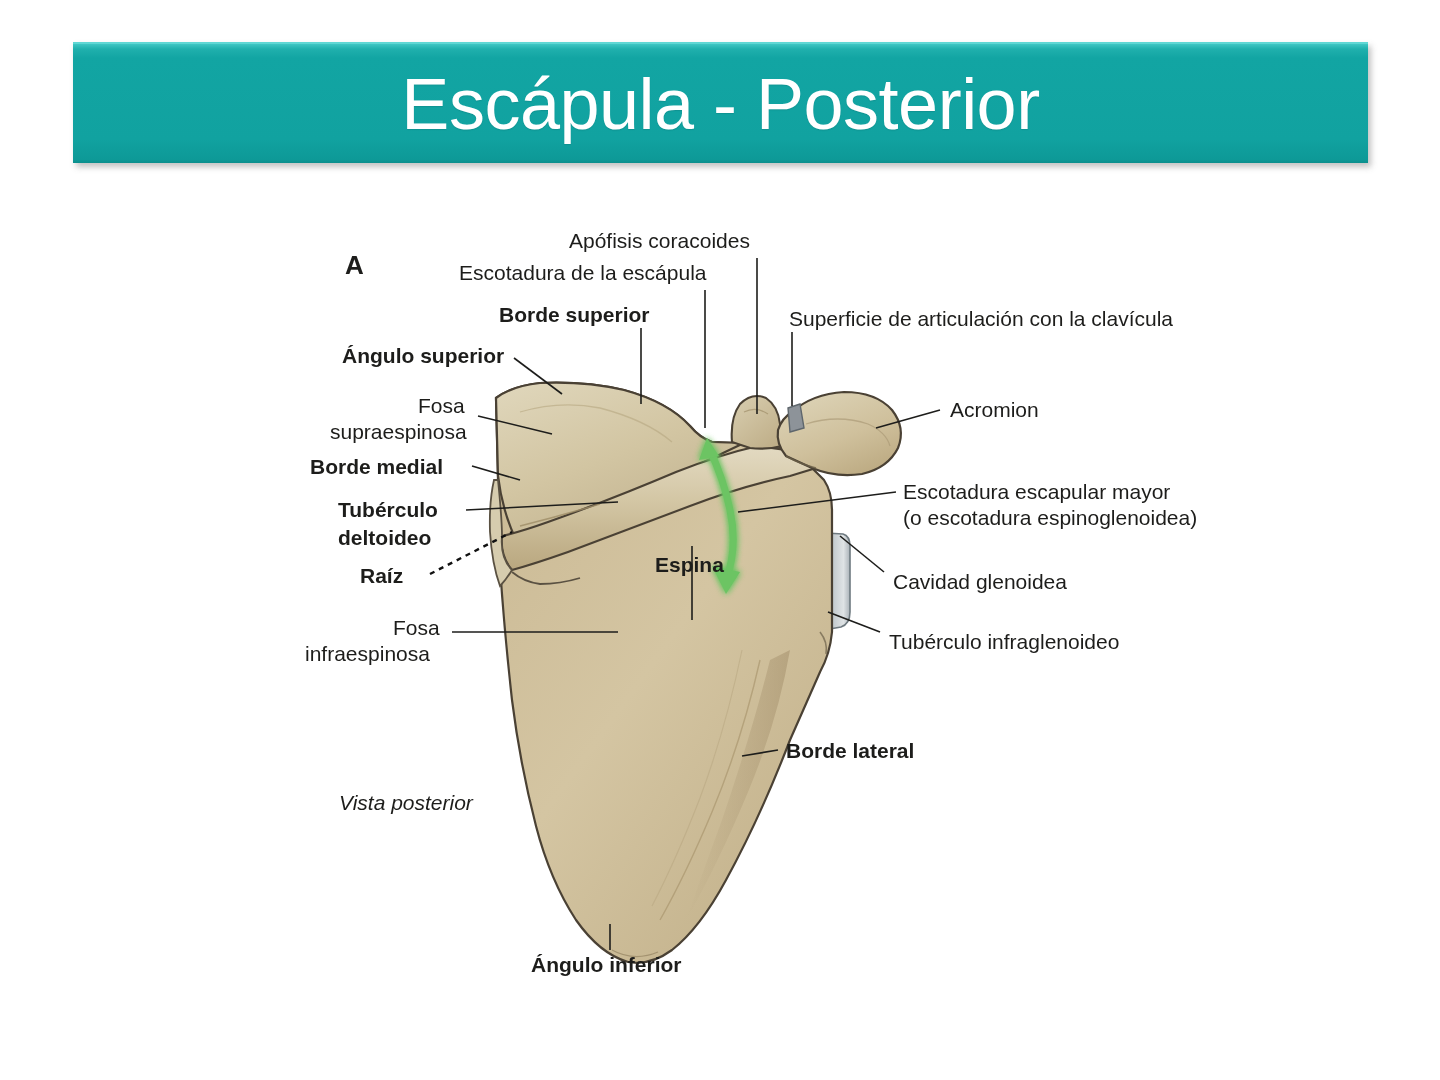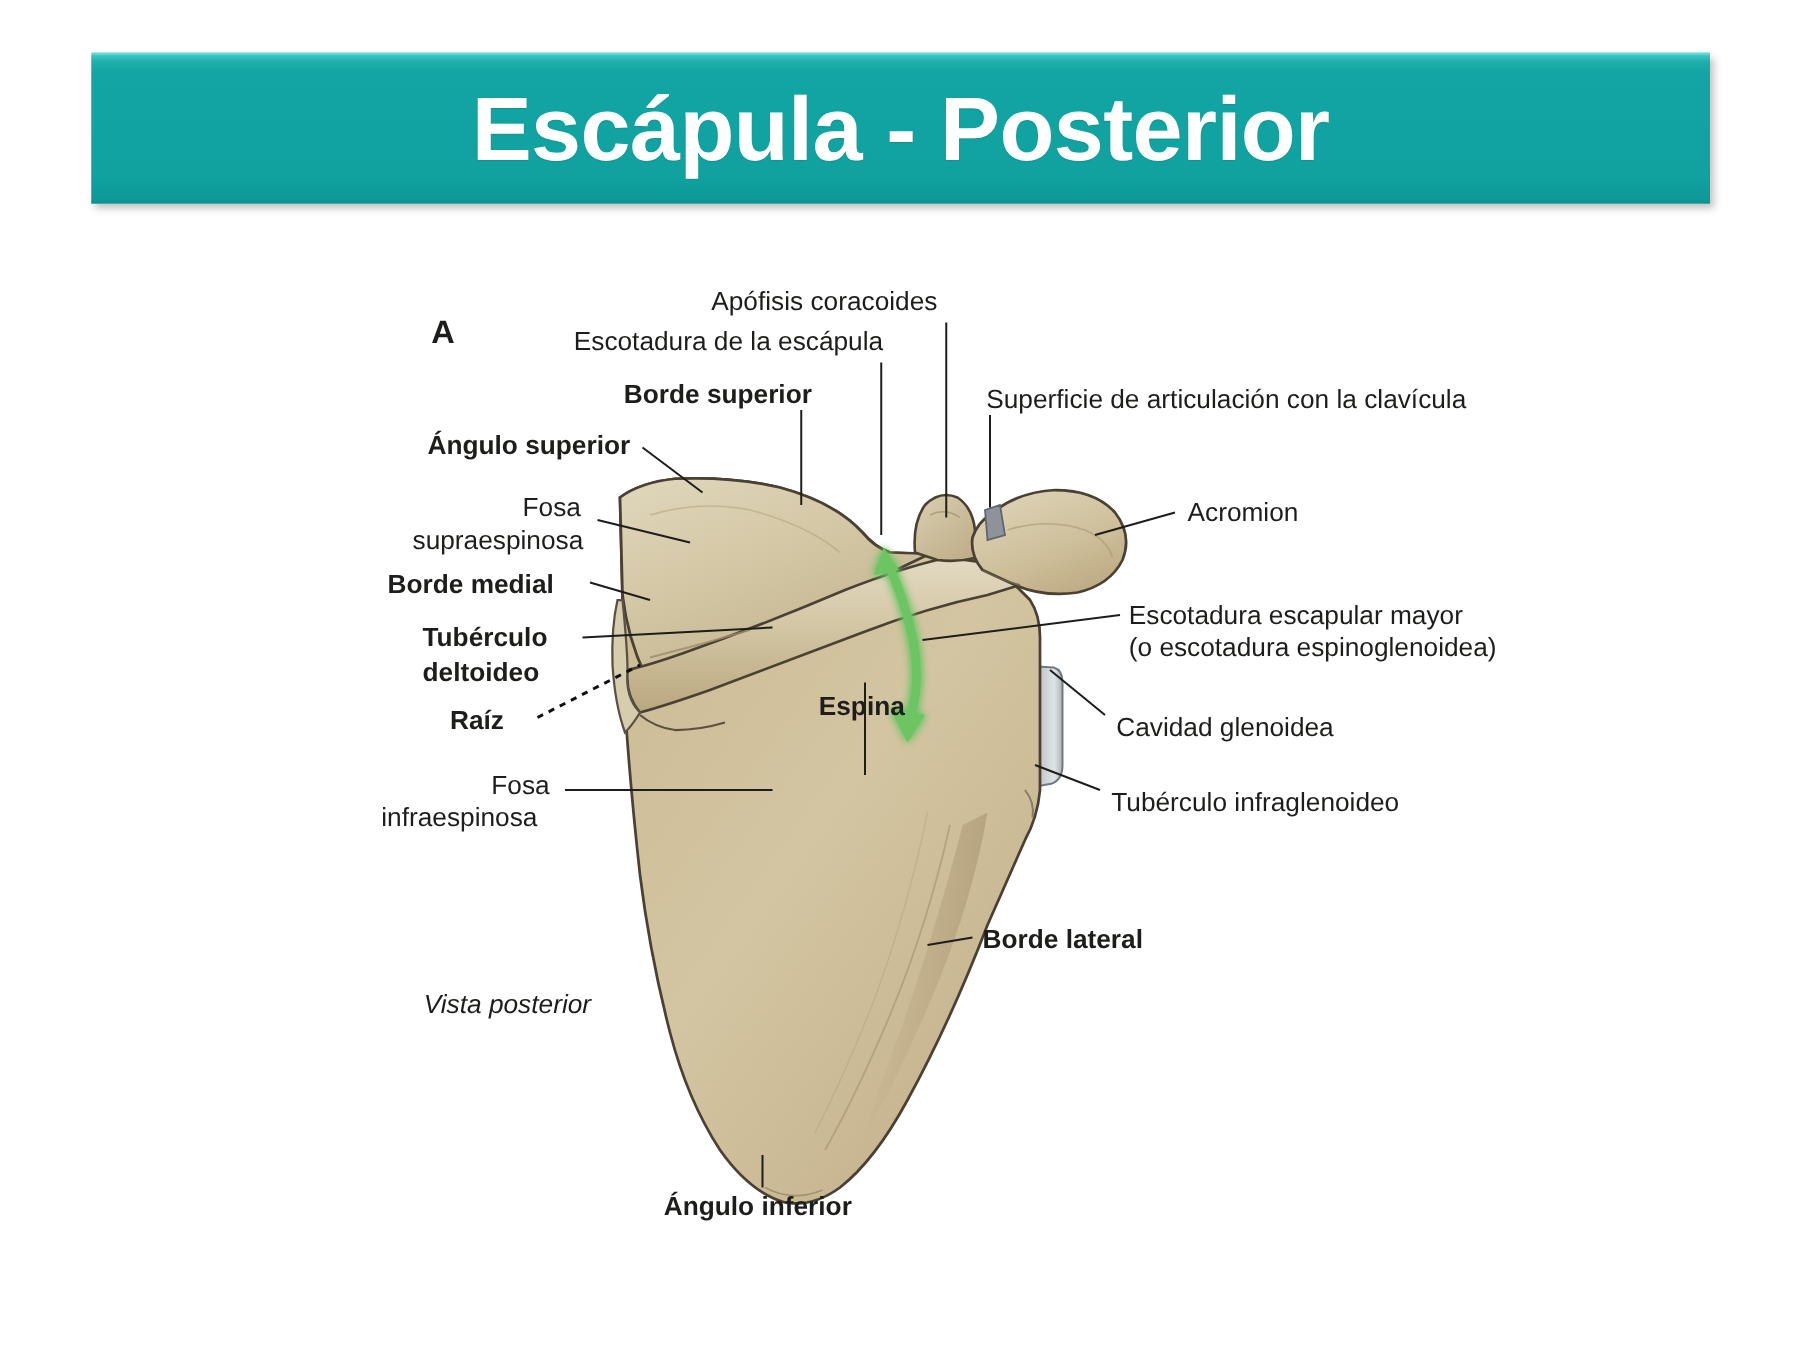--- a/index.html
+++ b/index.html
@@ -28,21 +28,21 @@
     border-top: 2px solid #5fd7d4;
     box-sizing: border-box;
     box-shadow: 3px 4px 6px rgba(120,120,120,0.45);
     display: flex;
     align-items: center;
     justify-content: center;
   }
   #title-text {
     color: #ffffff;
     font-size: 72px;
-    font-weight: bold;
+    font-weight: normal;
     letter-spacing: -0.5px;
     line-height: 1;
     white-space: nowrap;
     text-shadow: 0 1px 1px rgba(0,80,80,0.18);
     text-align: center;
   }
 
   
   #figure-stage {
     position: absolute;

